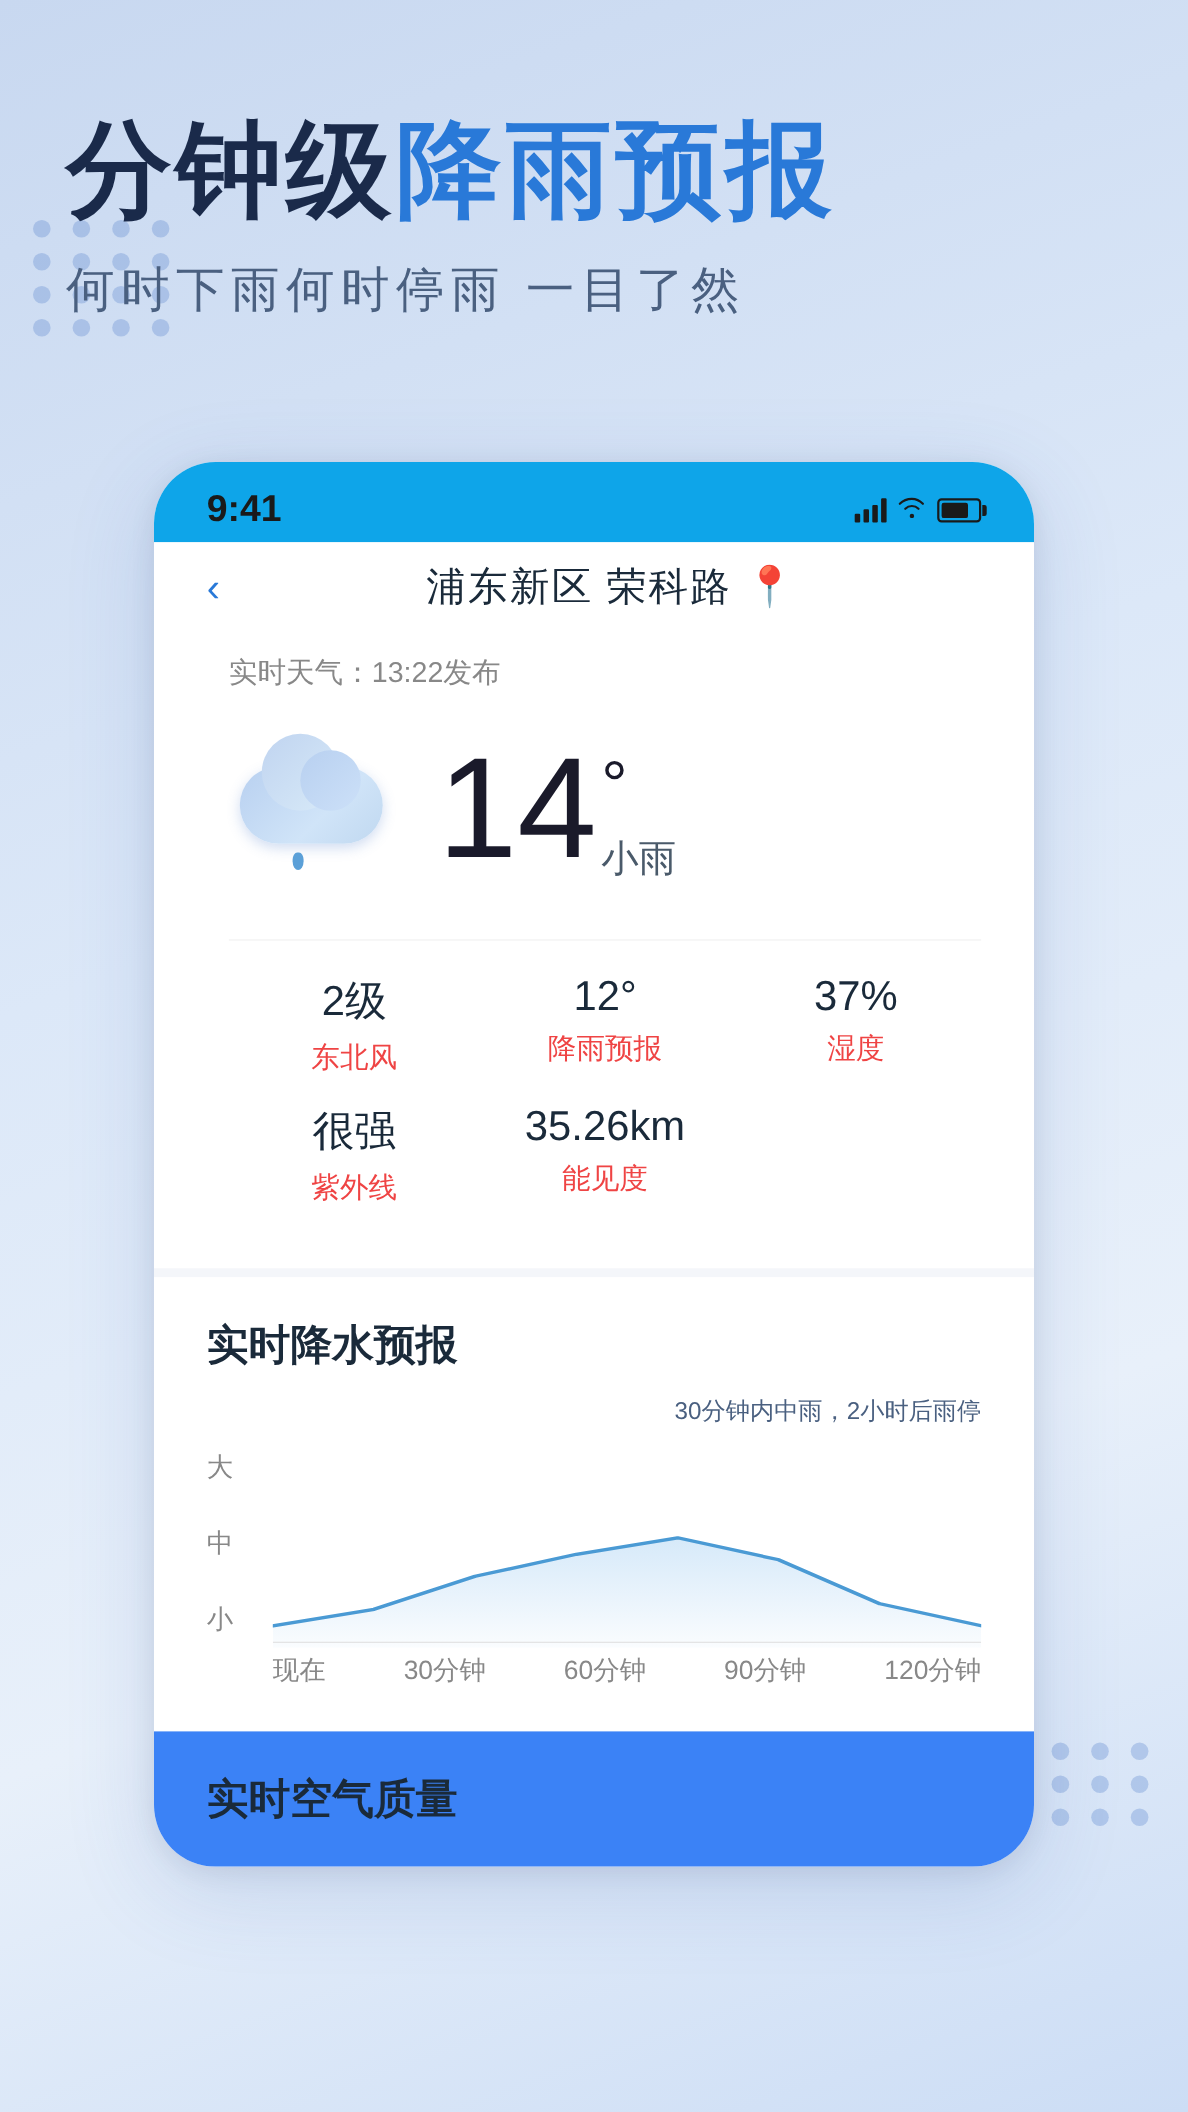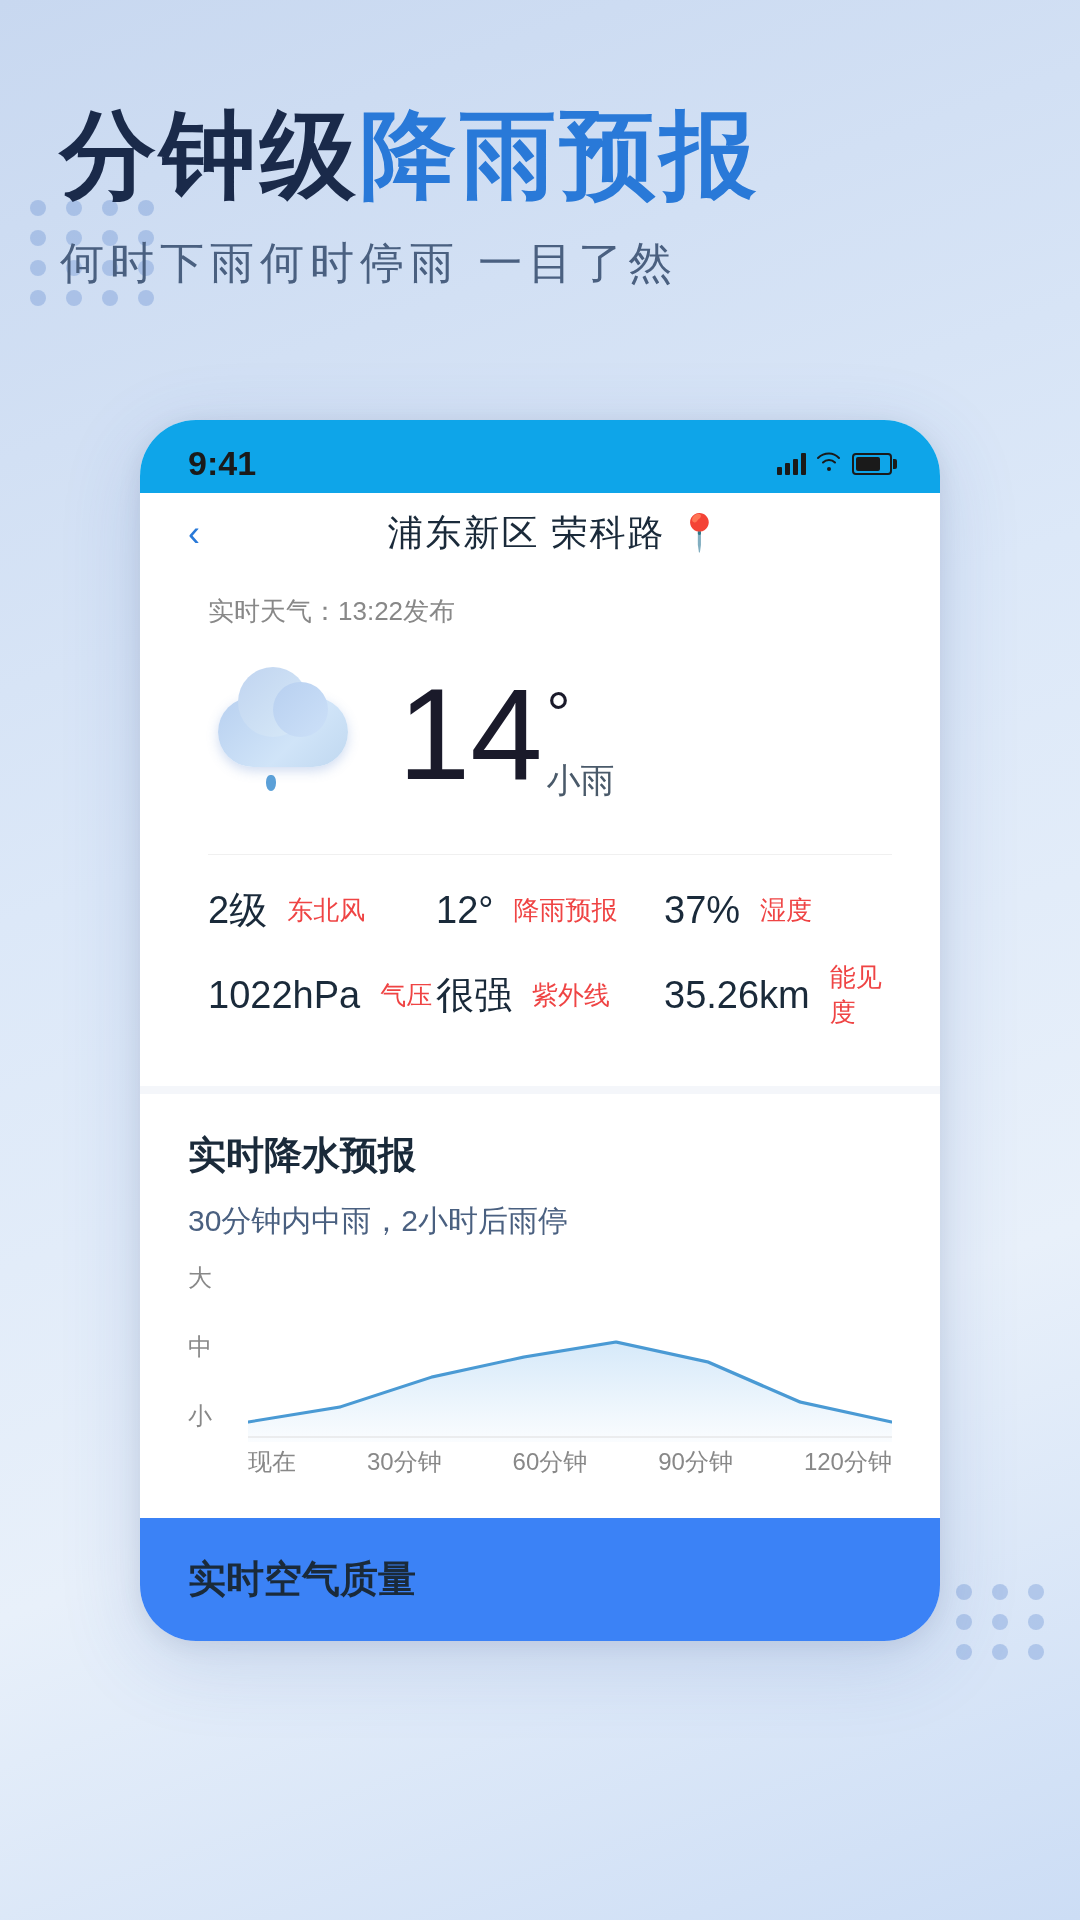--- a/index.html
+++ b/index.html
@@ -286,23 +286,23 @@
     .stats-grid {
       display: grid;
       grid-template-columns: 1fr 1fr 1fr;
       gap: 24px 0;
       border-top: 1px solid #f0f0f0;
       padding-top: 30px;
     }
 
     .stat-item {
       display: flex;
-      flex-direction: row;
+      flex-direction: column;
       align-items: center;
-      gap: 20px;
+      gap: 8px;
     }
 
     .stat-value {
       font-size: 38px;
       font-weight: 500;
       color: #1a2a3a;
     }
 
     .stat-label {
       font-size: 26px;
@@ -318,23 +318,23 @@
     }
 
     .card-title {
       font-size: 38px;
       font-weight: 600;
       color: #1a2a3a;
       margin-bottom: 20px;
     }
 
     .rain-forecast-text {
-      font-size: 30px;
+      font-size: 22px;
       color: #4a6080;
-      text-align: left;
+      text-align: right;
       margin-bottom: 20px;
     }
 
     
     .chart-container {
       position: relative;
       width: 100%;
       height: 220px;
       margin-top: 10px;
     }
@@ -477,24 +477,20 @@
       </div>
       <div class="stat-item">
         <span class="stat-value">12°</span>
         <span class="stat-label">降雨预报</span>
       </div>
       <div class="stat-item">
         <span class="stat-value">37%</span>
         <span class="stat-label">湿度</span>
       </div>
       <div class="stat-item">
-        <span class="stat-value">1022hPa</span>
-        <span class="stat-label">气压</span>
-      </div>
-      <div class="stat-item">
         <span class="stat-value">很强</span>
         <span class="stat-label">紫外线</span>
       </div>
       <div class="stat-item">
         <span class="stat-value">35.26km</span>
         <span class="stat-label">能见度</span>
       </div>
     </div>
   </div>
 

